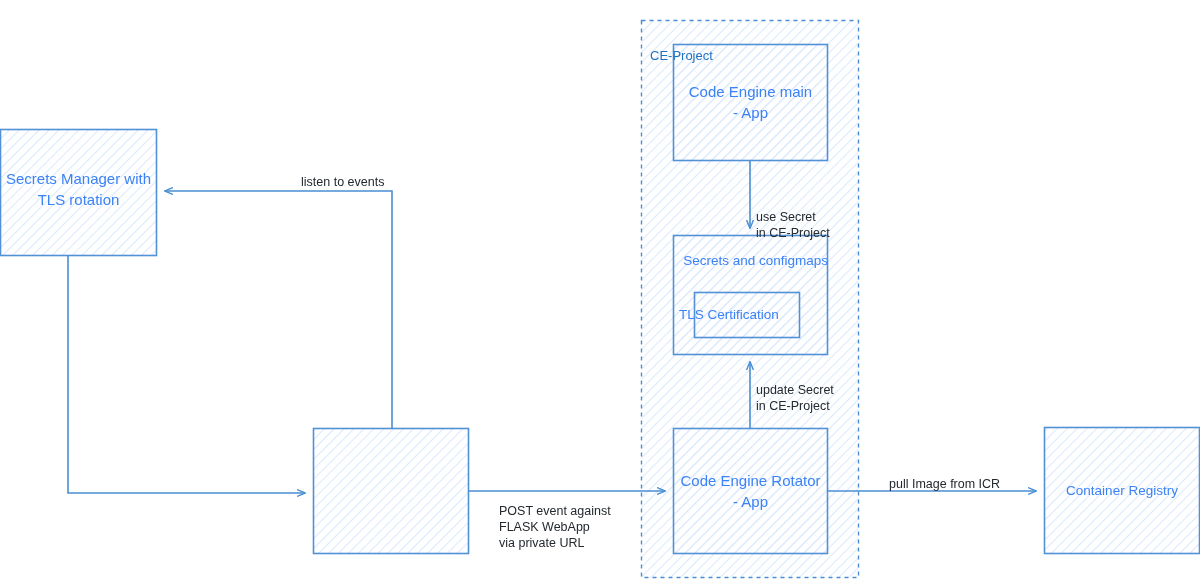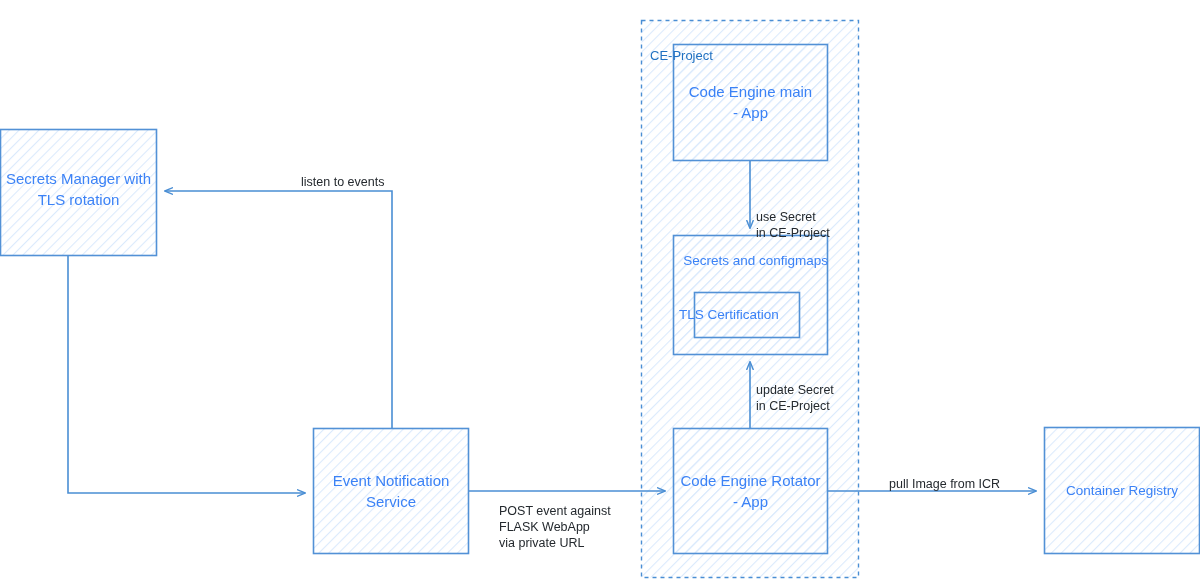--- a/index.html
+++ b/index.html
@@ -101,22 +101,20 @@
     <path d="M 750,428 L 750,362" fill="none" stroke="#4a8ed4" stroke-width="1.6" marker-end="url(#arrowhead)"></path>
 
     <path d="M 828,491 L 1036,491" fill="none" stroke="#4a8ed4" stroke-width="1.6" marker-end="url(#arrowhead)"></path>
   </svg>
 
   <div class="group-title" style="left:650px; top:20px;margin-top:28px;">CE-Project</div>
 
   <div class="node-label" style="left:0px; top:168px; width:157px;">Secrets Manager with
 TLS rotation</div>
 
-  <div class="node-label" style="left:313px; top:470px; width:156px;">Event Notification
-Service</div>
 
   <div class="node-label" style="left:673px; top:81px; width:155px;">Code Engine main
 - App</div>
 
   <div class="node-label small topleft" style="left:682px; top:251px; width:146px;">Secrets and configmaps</div>
 
   <div class="node-label small" style="left:676px; top:305px; width:106px;">TLS Certification</div>
 
   <div class="node-label" style="left:673px; top:470px; width:155px;">Code Engine Rotator
 - App</div>

